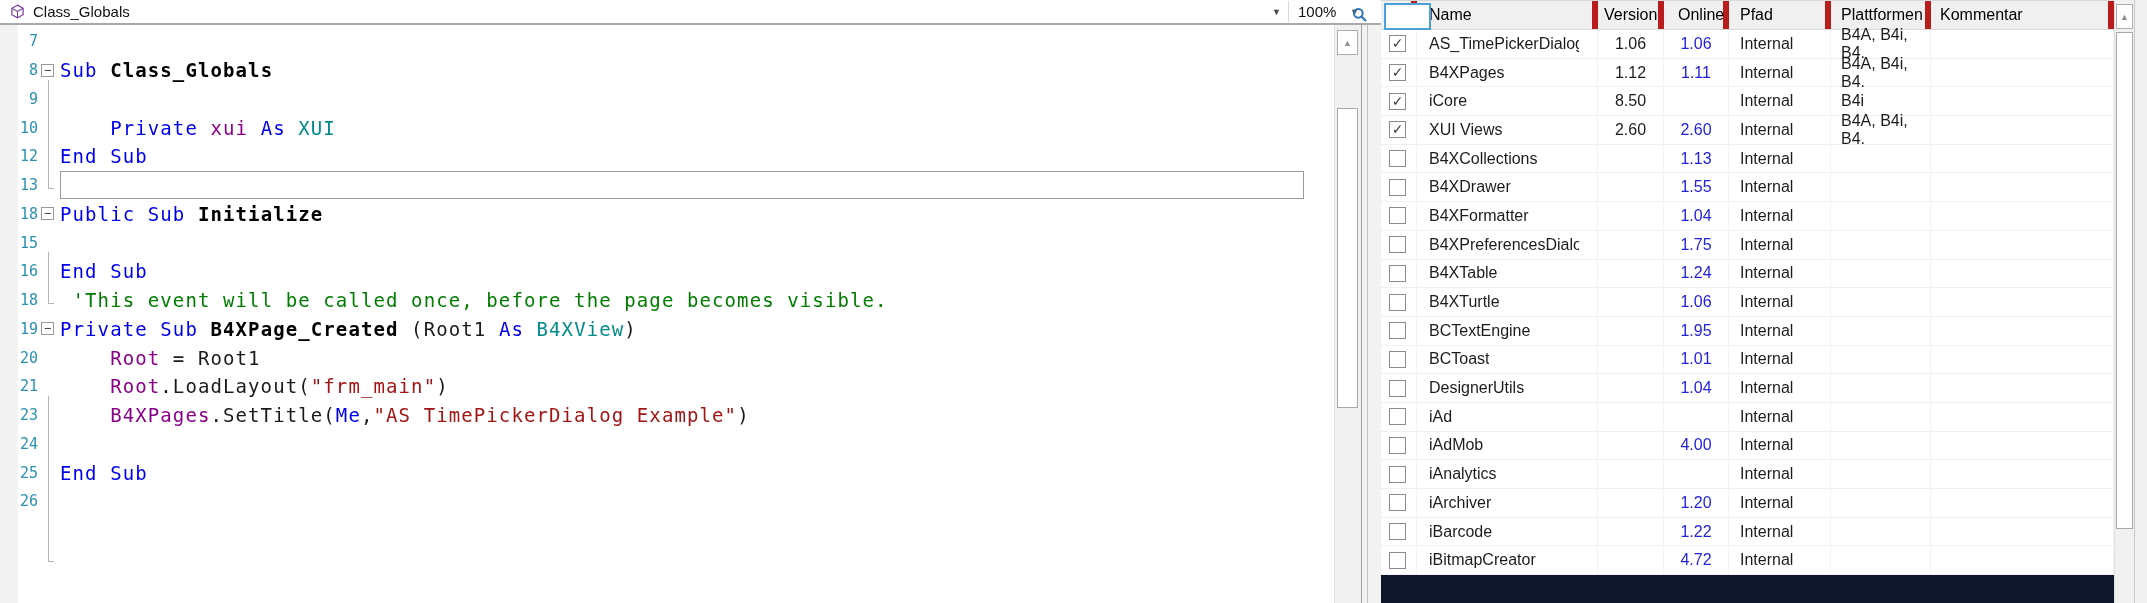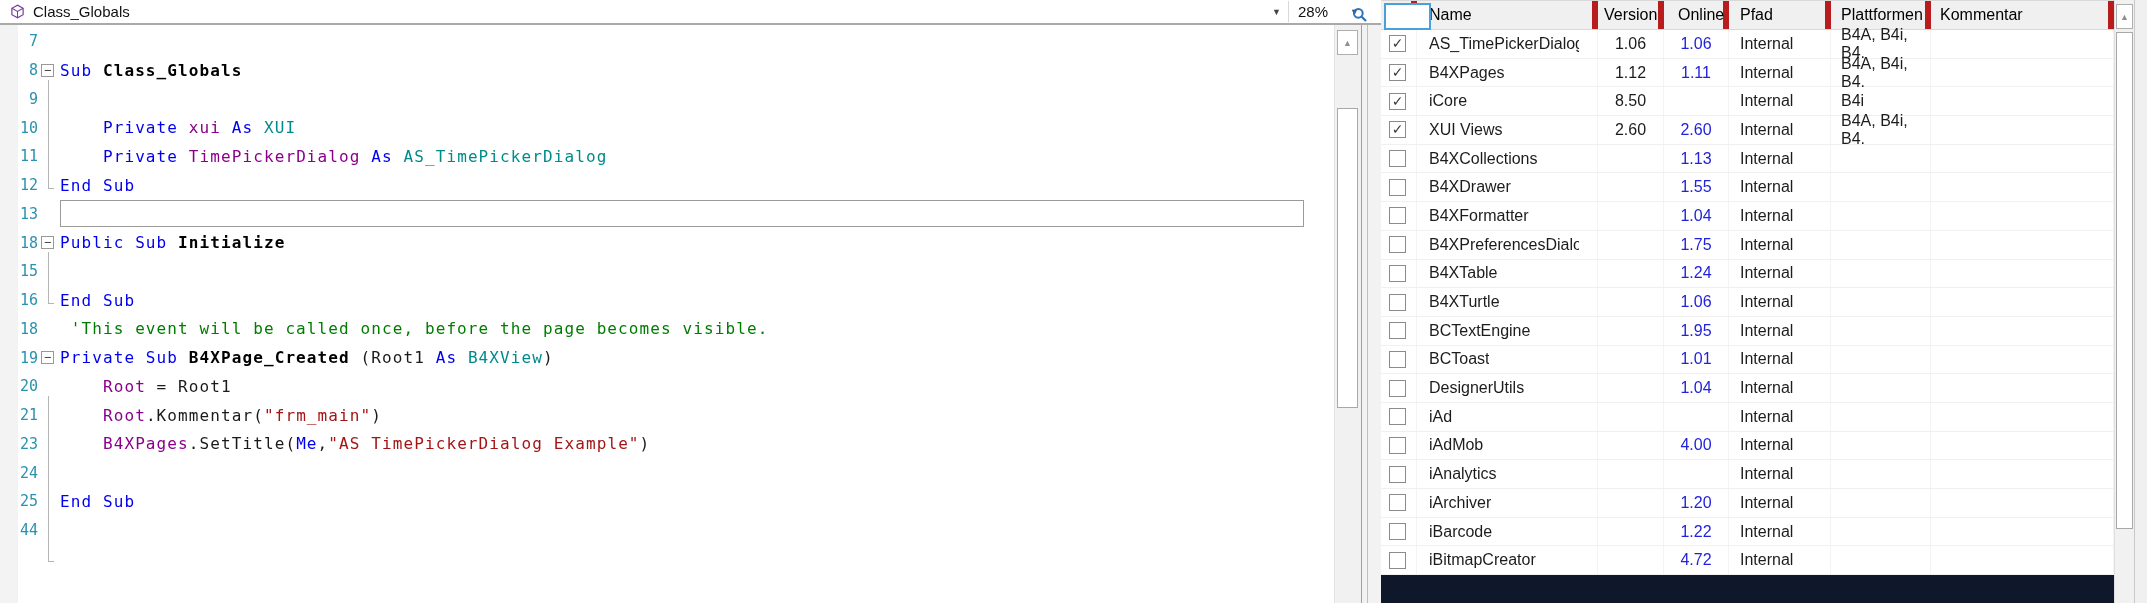--- a/index.html
+++ b/index.html
@@ -22,21 +22,21 @@
   .code-area{position:relative;flex:1;min-width:0;
              background:linear-gradient(to right,#f3f3f3 0 18px,#fff 18px)}
   .code-lines{position:absolute;inset:0;padding-top:2px}
   .code-line{position:relative;height:28.75px;display:flex;align-items:center}
   .ln{width:38px;flex:0 0 auto;text-align:right;font-family:"DejaVu Sans Mono",monospace;
       font-size:15px;color:#2b91af}
   .foldcol{width:22px;flex:0 0 auto;display:flex;align-items:center;position:relative;z-index:2}
   .foldbox{margin-left:3px;width:13px;height:13px;box-sizing:border-box;border:1px solid #999;
            background:#fff;color:#444;font-size:12px;line-height:10px;text-align:center;
            font-family:"DejaVu Sans Mono",monospace}
-  .code-text{white-space:pre;font-family:"DejaVu Sans Mono",monospace;font-size:16px;
+  .code-text{white-space:pre;font-family:"DejaVu Sans Mono",monospace;font-size:19px;
              letter-spacing:1.1px;color:#1a1a1a;position:relative;z-index:2}
   .tk-kw{color:#0000f0}
   .tk-sub{color:#000;font-weight:bold}
   .tk-type{color:#008b8b}
   .tk-var{color:#8b008b}
   .tk-str{color:#a31515}
   .tk-cm{color:#007d00}
   .tk-pl{color:#1a1a1a}
   .cur-box{position:absolute;left:60px;right:30px;top:0;bottom:1px;border:1px solid #9b9b9b;z-index:1}
   .fold-guide{position:absolute;left:48px;width:6px;border-left:1px solid #b5b5b5;z-index:0}
@@ -99,21 +99,21 @@
   <div class="topbar">
     <div class="module-icon-wrap">
       <svg width="15" height="15" viewBox="0 0 16 16">
         <path d="M8 1.2 L14 4.6 V11.4 L8 14.8 L2 11.4 V4.6 Z" fill="none" stroke="#7b3f9e" stroke-width="1.3"></path>
         <path d="M2 4.6 L8 8 L14 4.6 M8 8 V14.8" fill="none" stroke="#7b3f9e" stroke-width="1.1"></path>
       </svg>
     </div>
     <span class="module-title">Class_Globals</span>
     <span class="caret module-caret">▼</span>
     <span class="combo-divider"></span>
-    <span class="zoom-value">28%</span>
+    <span class="zoom-value">100%</span>
     <span class="caret zoom-caret">▼</span>
   </div>
   <div class="editor-body">
     <div class="code-area">
       <div class="code-lines">
           <div class="fold-guide" style="top: 54.5px; height: 109px;"></div>
           <div class="fold-guide" style="top: 227px; height: 51.5px;"></div>
           <div class="fold-guide" style="top: 370.75px; height: 166.5px;"></div>
           <div class="code-line">
             <span class="ln">7</span>
@@ -130,25 +130,20 @@
           <div class="code-line">
             <span class="ln">9</span>
             <span class="foldcol"></span>
           </div>
           <div class="code-line">
             <span class="ln">10</span>
             <span class="foldcol"></span>
             <span class="code-text"><span class="tk-pl">    </span><span class="tk-kw">Private</span><span class="tk-pl"> </span><span class="tk-var">xui</span><span class="tk-pl"> </span><span class="tk-kw">As</span><span class="tk-pl"> </span><span class="tk-type">XUI</span></span>
           </div>
           <div class="code-line">
-            <span class="ln">11</span>
-            <span class="foldcol"></span>
-            <span class="code-text"><span class="tk-pl">    </span><span class="tk-kw">Private</span><span class="tk-pl"> </span><span class="tk-var">TimePickerDialog</span><span class="tk-pl"> </span><span class="tk-kw">As</span><span class="tk-pl"> </span><span class="tk-type">AS_TimePickerDialog</span></span>
-          </div>
-          <div class="code-line">
             <span class="ln">12</span>
             <span class="foldcol"></span>
             <span class="code-text"><span class="tk-kw">End Sub</span></span>
           </div>
           <div class="code-line">
             <div class="cur-box"></div>
             <span class="ln">13</span>
             <span class="foldcol"></span>
             <span class="code-text"></span>
           </div>
@@ -182,39 +177,39 @@
             <span class="code-text"><span class="tk-kw">Private Sub</span><span class="tk-pl"> </span><span class="tk-sub">B4XPage_Created</span><span class="tk-pl"> (Root1 </span><span class="tk-kw">As</span><span class="tk-pl"> </span><span class="tk-type">B4XView</span><span class="tk-pl">)</span></span>
           </div>
           <div class="code-line">
             <span class="ln">20</span>
             <span class="foldcol"></span>
             <span class="code-text"><span class="tk-pl">    </span><span class="tk-var">Root</span><span class="tk-pl"> = Root1</span></span>
           </div>
           <div class="code-line">
             <span class="ln">21</span>
             <span class="foldcol"></span>
-            <span class="code-text"><span class="tk-pl">    </span><span class="tk-var">Root</span><span class="tk-pl">.Kommentar(</span><span class="tk-str">"frm_main"</span><span class="tk-pl">)</span></span>
+            <span class="code-text"><span class="tk-pl">    </span><span class="tk-var">Root</span><span class="tk-pl">.LoadLayout(</span><span class="tk-str">"frm_main"</span><span class="tk-pl">)</span></span>
           </div>
           <div class="code-line">
             <span class="ln">23</span>
             <span class="foldcol"></span>
             <span class="code-text"><span class="tk-pl">    </span><span class="tk-var">B4XPages</span><span class="tk-pl">.SetTitle(</span><span class="tk-kw">Me</span><span class="tk-pl">,</span><span class="tk-str">"AS TimePickerDialog Example"</span><span class="tk-pl">)</span></span>
           </div>
           <div class="code-line">
             <span class="ln">24</span>
             <span class="foldcol"></span>
             <span class="code-text"></span>
           </div>
           <div class="code-line">
             <span class="ln">25</span>
             <span class="foldcol"></span>
             <span class="code-text"><span class="tk-kw">End Sub</span></span>
           </div>
           <div class="code-line">
-            <span class="ln">44</span>
+            <span class="ln">26</span>
             <span class="foldcol"></span>
             <span class="code-text"></span>
           </div>
         </div>
     </div>
     <div class="code-sb">
       <div class="sb-btn">▲</div>
       <div class="sb-thumb"></div>
     </div>
     <div class="splitter"></div>

